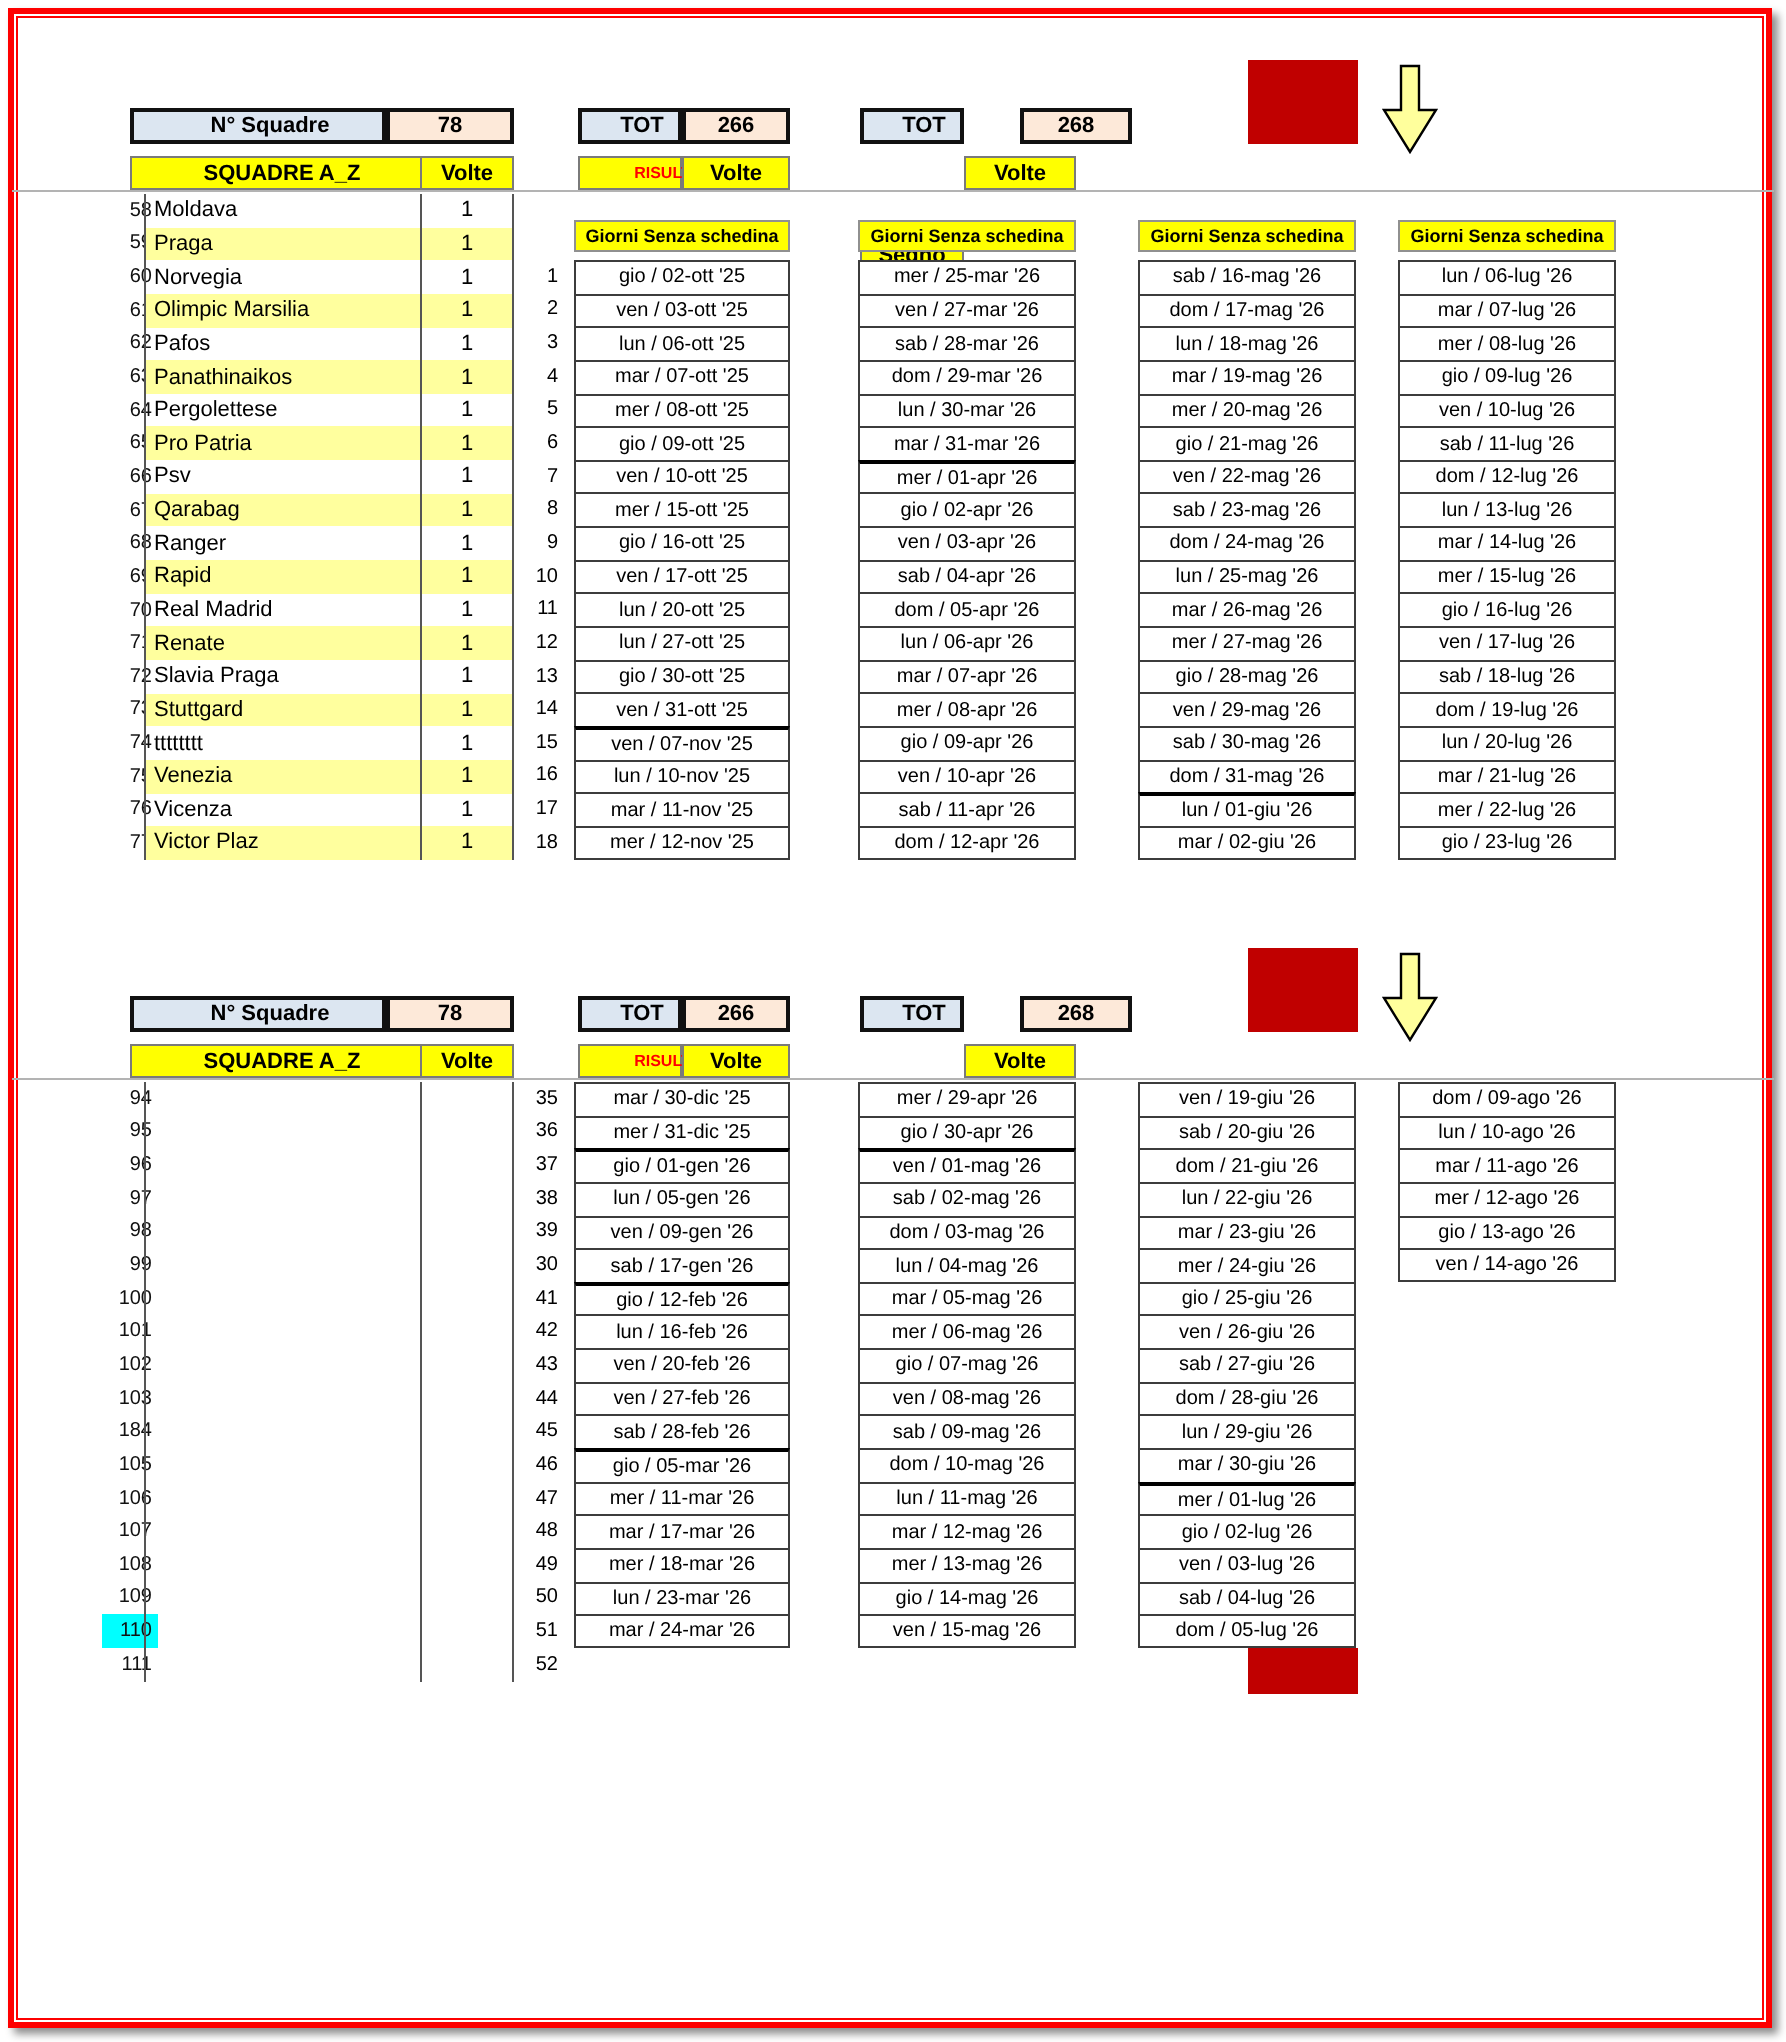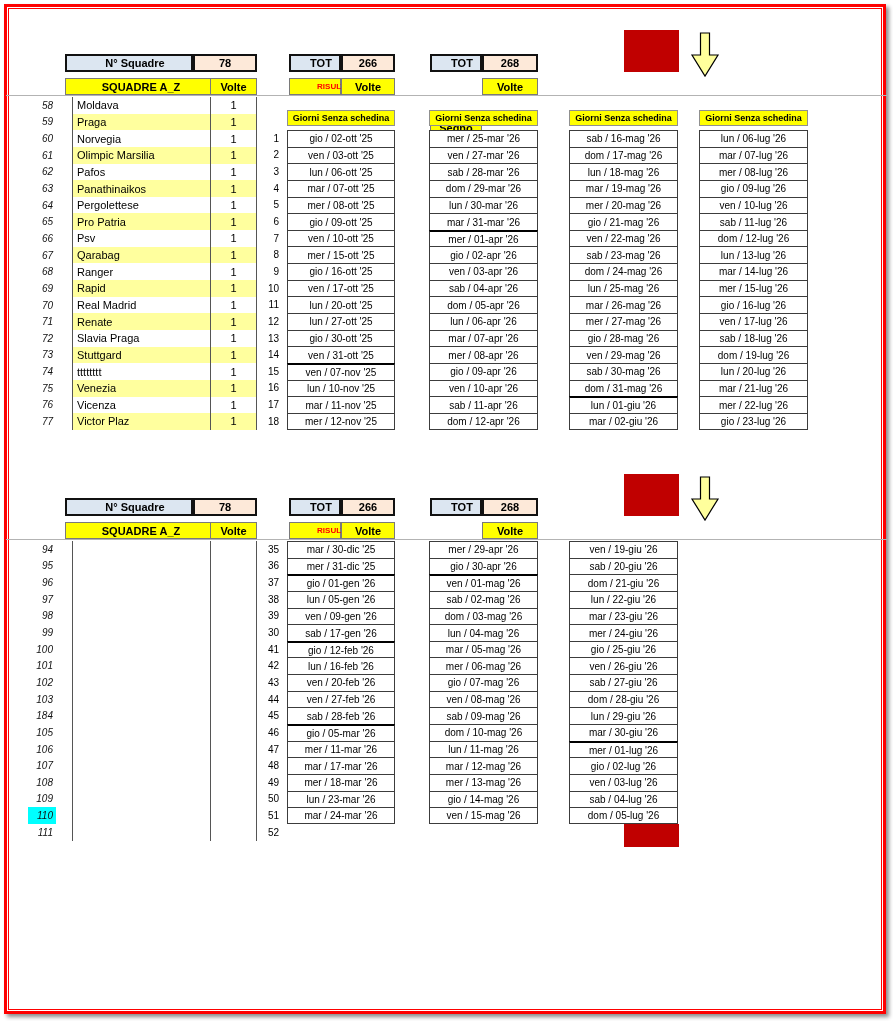--- a/index.html
+++ b/index.html
@@ -19,31 +19,31 @@
   .ris{color:var(--risultato-red,#ff0000);font-size:8px;padding-left:48px;}
   .ul{text-decoration:underline;}
   .gshdr{top:56px;height:16px;background:var(--header-yellow,#ffff00);font-weight:bold;font-size:9px;border:1px solid #909090;white-space:nowrap;text-align:right;}
   .grayline{position:absolute;left:6px;right:6px;top:41px;border-top:1px solid #b3b3b3;}
   .redshape{position:absolute;left:624px;top:-24px;width:55px;height:42px;background:var(--shape-dark-red,#c00000);}
   .endrect{position:absolute;left:624px;top:326px;width:55px;height:23px;background:var(--shape-dark-red,#c00000);}
   .arrowwrap{position:absolute;left:690px;top:-22px;width:30px;height:46px;}
   
   .x-sqlbl{left:65px;width:128px;}  .x-sqval{left:193px;width:64px;}
   .x-t1l{left:289px;width:52px;}    .x-t1v{left:341px;width:54px;}
-  .x-t2l{left:430px;width:52px;}    .x-t2v{left:482px;width:56px;}
+  .x-t2l{left:430px;width:52px;}    .x-t2v{left:510px;width:56px;}
   .x-sqhdr{left:65px;width:152px;}  .x-v1{left:210px;width:47px;}
   .x-rish{left:289px;width:52px;}   .x-v2{left:341px;width:54px;}
   .x-segh{left:430px;width:52px;margin-top:41px;}   .x-v3{left:482px;width:56px;}
   .dcx0{left:287px;width:108px;}
   .dcx1{left:429px;width:109px;}
   .dcx2{left:569px;width:109px;}
   .dcx3{left:699px;width:109px;}
   .numx{left:254px;width:29px;}
   
-  .rncol{left:28px;width:28px;top:43px;font-style:italic;}
+  .rncol{left:51px;width:28px;top:43px;}
   .teamcol{left:72px;width:185px;top:43px;}
   .numcol{position:absolute;}
   .datecol{position:absolute;}
   .p1 .numcol,.p1 .datecol{top:76px;}
   .p2 .numcol,.p2 .datecol{top:43px;}
   
   .rncell{height:16.65px;display:flex;align-items:center;justify-content:flex-end;padding-right:3px;font-size:10px;color:#111;}
   .rncell.hl{background:var(--highlight-cyan,#00ffff);}
   .teamrow{height:16.65px;display:flex;border-left:1px solid #555;border-right:1px solid #555;}
   .teamrow.yrow{background:var(--team-row-yellow,#ffff9e);}
@@ -485,16 +485,24 @@
         <div class="datecell">sab / 27-giu '26</div>
         <div class="datecell">dom / 28-giu '26</div>
         <div class="datecell">lun / 29-giu '26</div>
         <div class="datecell">mar / 30-giu '26</div>
         <div class="datecell strong">mer / 01-lug '26</div>
         <div class="datecell">gio / 02-lug '26</div>
         <div class="datecell">ven / 03-lug '26</div>
         <div class="datecell">sab / 04-lug '26</div>
         <div class="datecell">dom / 05-lug '26</div>
       </div>
+    <div class="datecol dcx3">
+        <div class="datecell">dom / 09-ago '26</div>
+        <div class="datecell">lun / 10-ago '26</div>
+        <div class="datecell">mar / 11-ago '26</div>
+        <div class="datecell">mer / 12-ago '26</div>
+        <div class="datecell">gio / 13-ago '26</div>
+        <div class="datecell">ven / 14-ago '26</div>
+      </div>
 
     <div class="endrect"></div>
   </section>
 </div>
 
 </body></html>

